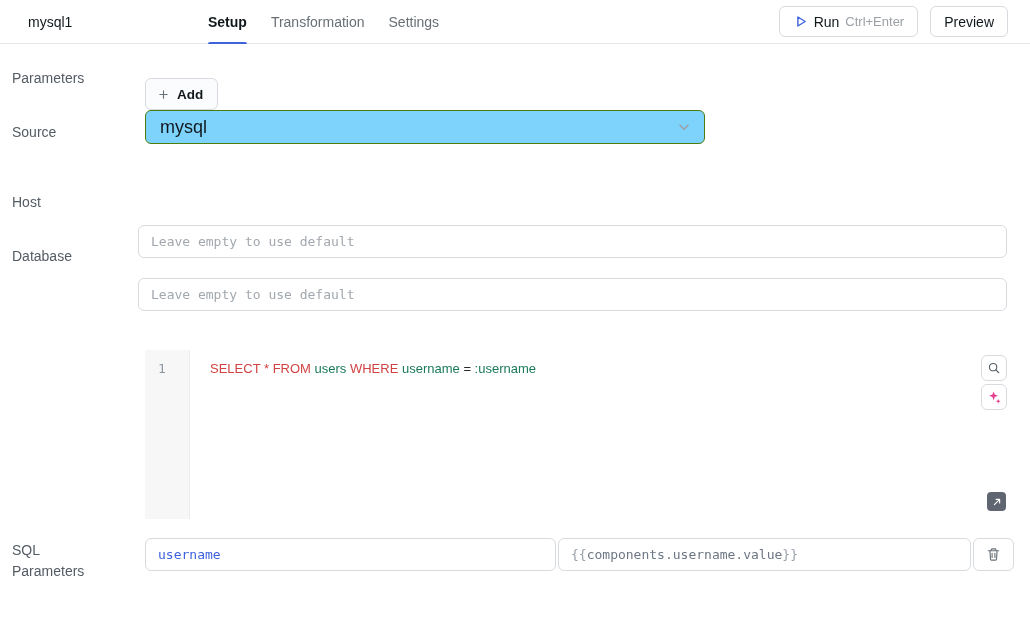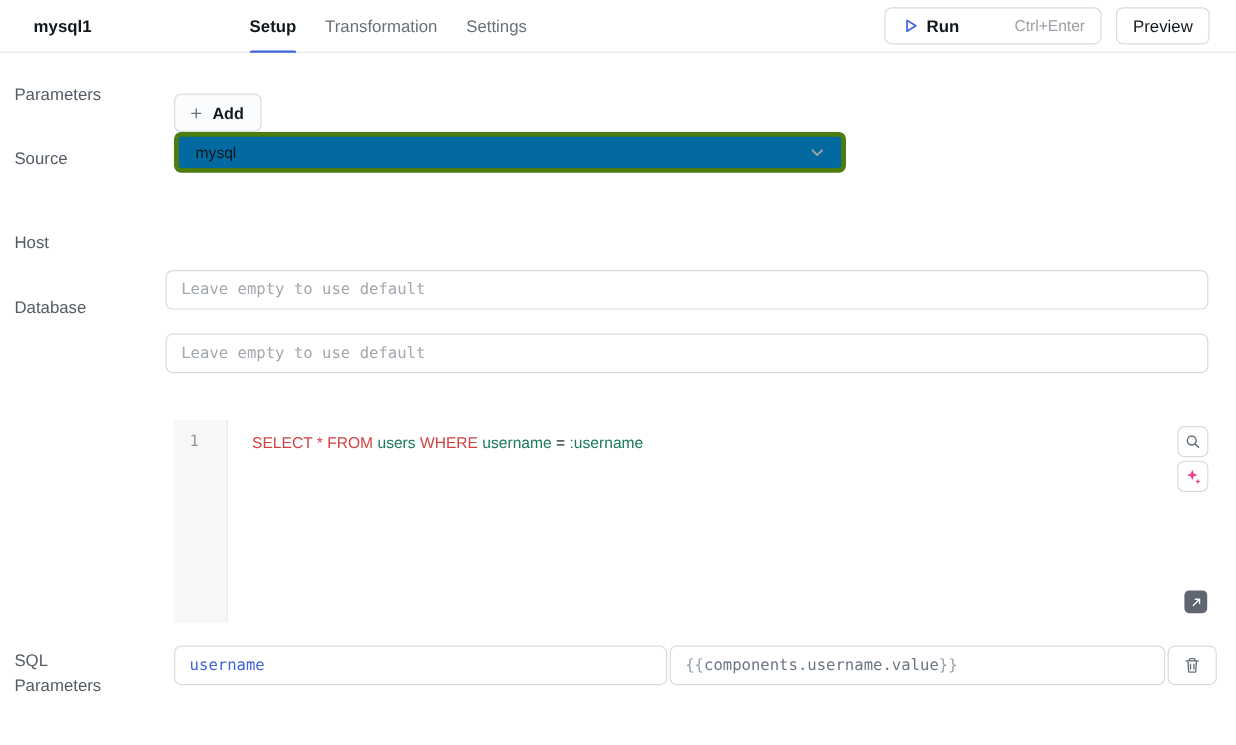--- a/index.html
+++ b/index.html
@@ -12,56 +12,56 @@
     background: #ffffff;
     overflow: hidden;
   }
   
   .header {
     position: absolute; top: 0; left: 0; right: 0; height: 44px;
     border-bottom: 1px solid #e7e9ec; background: #fff;
   }
   .query-title {
     position: absolute; left: 28px; top: 0; line-height: 44px;
-    font-size: 14px; font-weight: 700; color: #11181c;
+    font-size: 14px; font-weight: 400; color: #11181c;
   }
   .tabs { position: absolute; left: 208px; top: 0; height: 44px; display: flex; gap: 24px; }
   .tab {
     position: relative; height: 44px; display: flex; align-items: center;
     font-size: 14px; color: #687076; cursor: pointer;
   }
   .tab.active { color: #11181c; font-weight: 600; }
   .tab.active::after {
     content: ""; position: absolute; left: 0; right: 0; bottom: 0; height: 2px;
     background: #3e63dd; border-radius: 2px 2px 0 0;
   }
   .header-actions { position: absolute; right: 22px; top: 6px; display: flex; gap: 12px; }
   .btn {
     display: inline-flex; align-items: center; gap: 6px;
     height: 31px; padding: 0 13px; background: #fff;
     border: 1px solid #d7dbdf; border-radius: 6px; cursor: pointer;
     font-family: "Liberation Sans", sans-serif; font-size: 14px; color: #11181c;
   }
-  .run-label { font-weight: 700; }
-  .run-shortcut { color: #9ba1a6; font-size: 13px; margin-left: 40px; }
+  .run-label { font-weight: 400; }
+  .run-shortcut { color: #9ba1a6; font-size: 13px; }
   .preview-label { font-weight: 500; }
   
   .field-label {
     position: absolute; left: 12px; font-size: 14px; color: #545b64; line-height: 21px;
   }
   
   .add-btn {
     position: absolute; left: 145px; top: 62px; height: 32px; padding: 0 14px 0 11px;
     background: #fbfcfd; gap: 7px; margin-top: 16px;
   }
   .add-btn .add-label { font-weight: 600; font-size: 13.5px; }
   .select {
     position: absolute; display: flex; align-items: center; justify-content: space-between;
-    height: 34px; background: #0369a1; border: 4px solid #4d7c0f; border-radius: 6px;
-    padding: 0 12px 0 14px; font-size: 13px; color: #11181c; cursor: pointer;
+    height: 34px; background: #7dd3fc; border: 1px solid #4d7c0f; border-radius: 6px;
+    padding: 0 12px 0 14px; font-size: 18px; color: #11181c; cursor: pointer;
   }
   #source-select { left: 145px; top: 110px; width: 560px; }
   #sqlmode-select { left: 145px; top: 296px; width: 869px; padding-left: 18px; }
   .help-text {
     position: absolute; left: 145px; top: 149px; font-size: 13px; color: #42474e;
   }
   .help-link { color: #3e63dd; text-decoration: underline; cursor: pointer; }
   .text-input {
     position: absolute; height: 33px; background: #fff; border: 1px solid #d7dbdf;
     border-radius: 6px; padding: 0 12px; font-family: "DejaVu Sans Mono", monospace;

